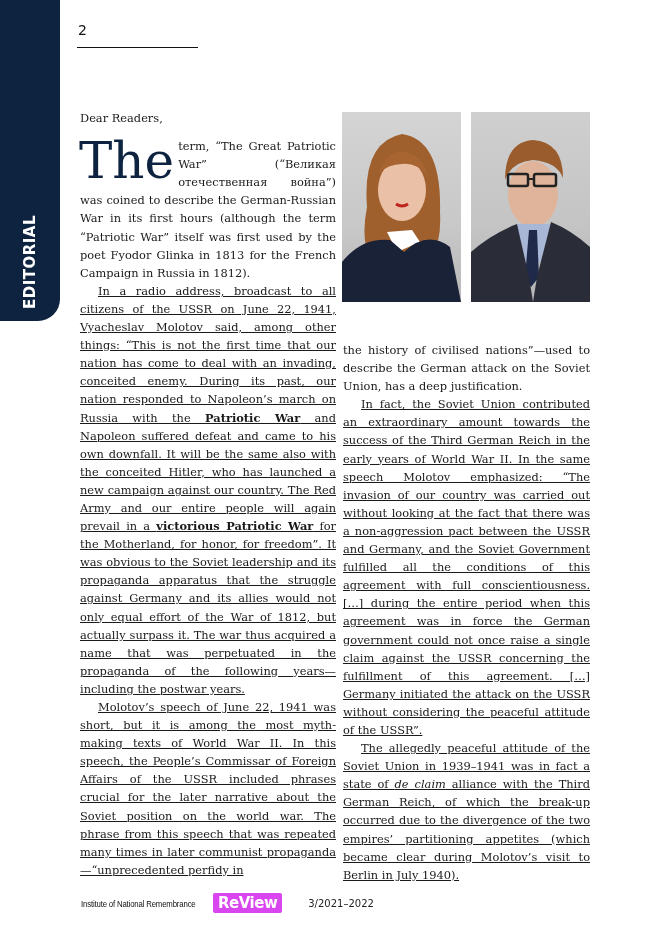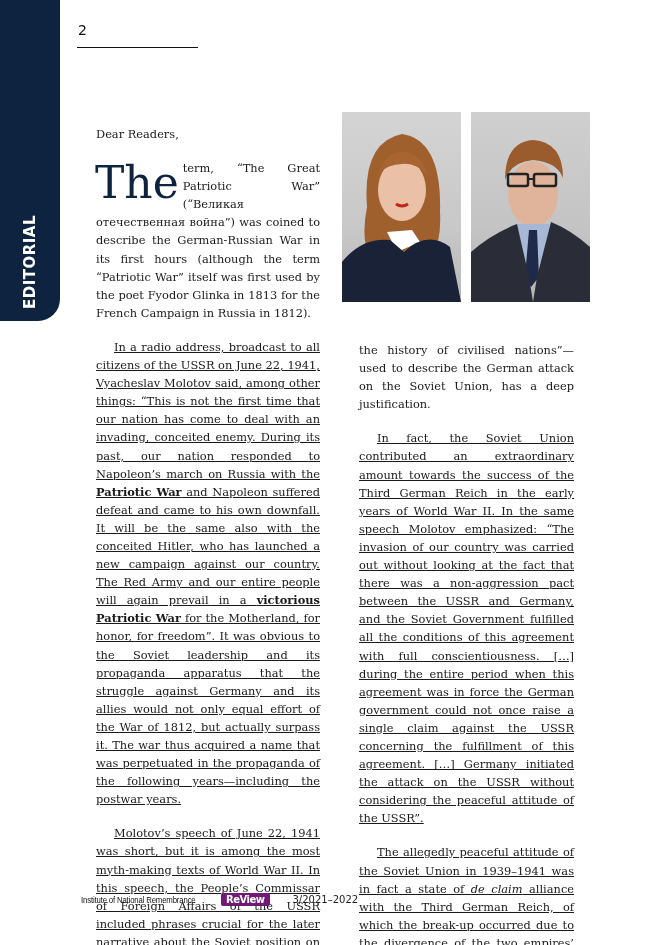--- a/index.html
+++ b/index.html
@@ -8,38 +8,38 @@
   .sidebar { position:absolute; left:0; top:0; width:60px; height:321px;
              background:#0d2340; border-bottom-right-radius:22px; }
   .sidebar-label { position:absolute; left:30px; top:262px;
              transform:translate(-50%,-50%) rotate(-90deg); transform-origin:center;
              color:#ffffff; font-family:"DejaVu Sans", sans-serif; font-size:15px;
              font-weight:bold; letter-spacing:0.5px; white-space:nowrap; }
   .page-number { position:absolute; left:78px; top:22px; font-family:"DejaVu Sans", sans-serif;
              font-size:14px; color:#111; }
   .page-rule { position:absolute; left:77px; top:47px; width:121px; height:1px; background:#111; }
   .col { position:absolute; font-size:11.4px; line-height:18.1px; text-align:justify; }
-  .col p { margin:16px; }
+  .col p { margin:0; }
   .indent { text-indent:18px;text-decoration:underline; }
   .left-col { left:80px; top:109px; width:256px; }
-  .right-col { left:343px; top:325px; width:247px; }
+  .right-col { left:343px; top:341px; width:247px; }
   .salutation { margin-bottom:10px !important; }
-  .dropcap { float:left; font-size:44px; line-height:40px; color:#0d2340; margin:4px 4px 0 -1px;
+  .dropcap { float:left; font-size:50px; line-height:40px; color:#0d2340; margin:4px 4px 0 -1px;
              font-family:"DejaVu Serif", serif; }
   .photo { position:absolute; top:112px; width:119px; height:190px; overflow:hidden; }
   .photo-1 { left:342px; background:linear-gradient(180deg,#d4d4d4 0%,#c8c8c8 60%,#b8b8b8 100%); }
   .photo-2 { left:471px; background:linear-gradient(180deg,#cfcfcf 0%,#c4c4c4 60%,#b5b5b5 100%); }
   .photo svg { width:100%; height:100%; display:block; }
-  .footer { position:absolute; left:81px; top:893px; display:flex; align-items:center; gap:14px; }
+  .footer { position:absolute; left:81px; top:893px; display:flex; align-items:center; gap:6px; }
   .footer-org { font-family:"Liberation Sans", sans-serif; font-size:9.5px; color:#111;
              transform:scaleX(0.82); transform-origin:left center; width:122px; white-space:nowrap;
              letter-spacing:-0.2px; }
-  .footer-logo { background:#701a75; color:#fff; font-family:"DejaVu Sans", sans-serif; font-weight:bold;
-             font-size:10px; padding:1px 5px; border-radius:2px; letter-spacing:-0.5px; margin-left:4px; }
-  .footer-issue { font-family:"DejaVu Sans", sans-serif; font-size:10px; color:#222; margin-left:9px; }
+  .footer-logo { background:#d946ef; color:#fff; font-family:"DejaVu Sans", sans-serif; font-weight:bold;
+             font-size:15px; padding:1px 5px; border-radius:2px; letter-spacing:-0.5px; margin-left:4px; }
+  .footer-issue { font-family:"DejaVu Sans", sans-serif; font-size:10px; color:#222; margin-left:20px; }
 </style>
 </head>
 <body>
 
 <div class="sidebar">
   <div class="sidebar-label">EDITORIAL</div>
 </div>
 
 <div class="page-number">2</div>
 <div class="page-rule"></div>

